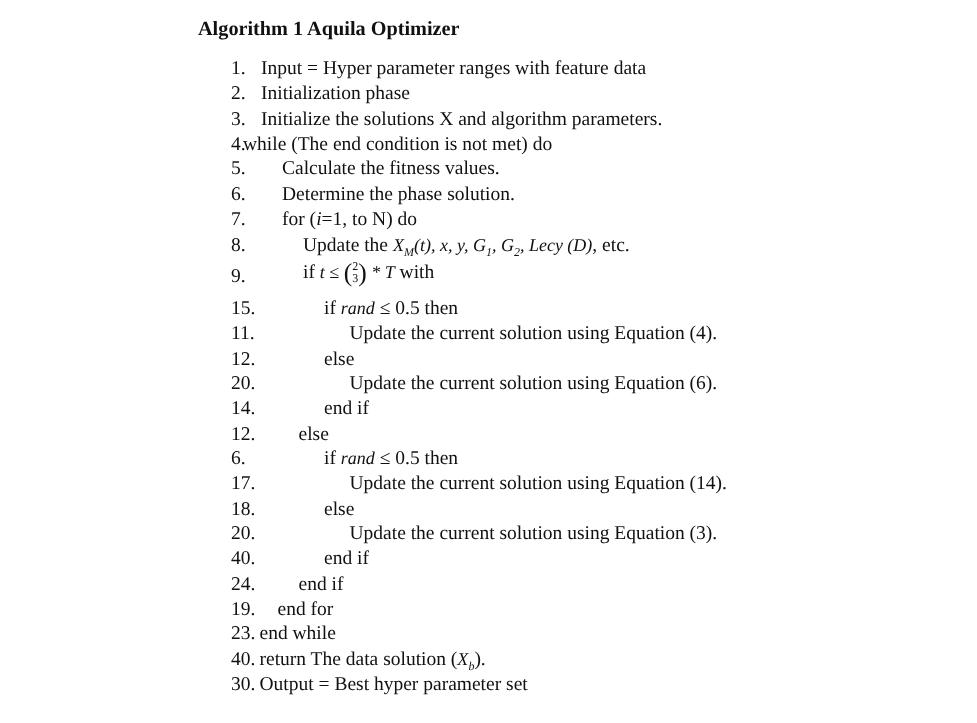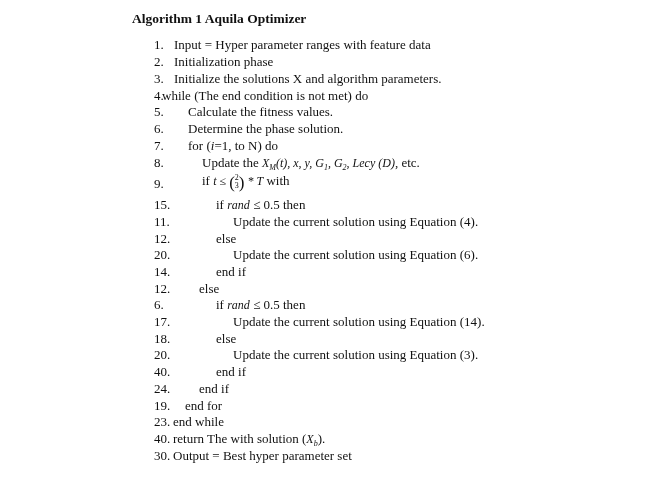--- a/index.html
+++ b/index.html
@@ -111,19 +111,19 @@
   <div class="line" style="left:154px;top:398px;">
     <span class="num">19.</span>
     <span class="txt" style="left:31px">end for</span>
   </div>
   <div class="line" style="left:154px;top:414px;">
     <span class="num">23.</span>
     <span class="txt" style="left:19px">end while</span>
   </div>
   <div class="line" style="left:154px;top:431px;">
     <span class="num">40.</span>
-    <span class="txt" style="left:19px"><span>return The with solution (</span><span class="m"><span>X</span><sub style="font-size:8px">b</sub></span><span>).</span></span>
+    <span class="txt" style="left:19px"><span>return The data solution (</span><span class="m"><span>X</span><sub style="font-size:8px">b</sub></span><span>).</span></span>
   </div>
   <div class="line" style="left:154px;top:448px;">
     <span class="num">30.</span>
     <span class="txt" style="left:19px">Output = Best hyper parameter set</span>
   </div>
 </div>
 
 </body></html>

